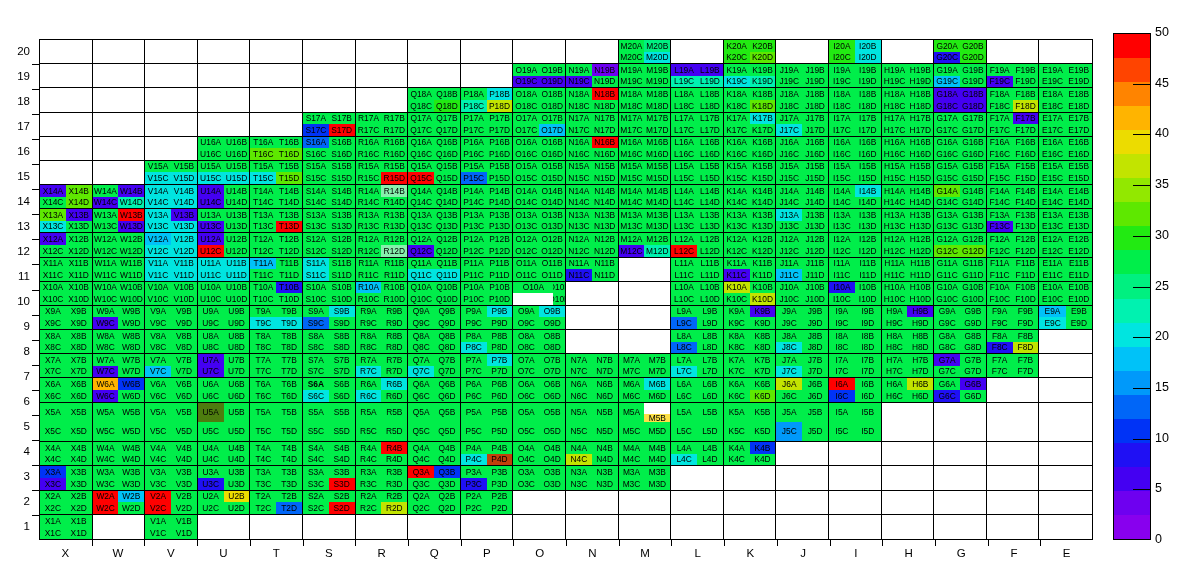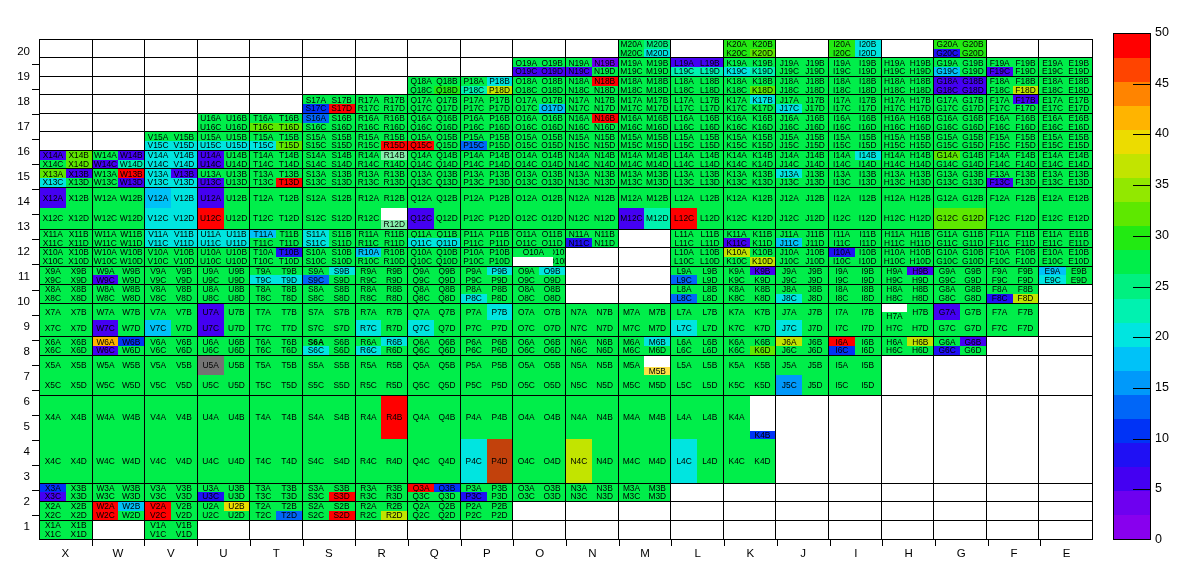--- a/index.html
+++ b/index.html
@@ -1077,21 +1077,21 @@
         <div class="bigcell">
           <div class="sub" style="background: rgb(0, 238, 74);">S12A</div>
           <div class="sub" style="background: rgb(0, 238, 74);">S12B</div>
           <div class="sub" style="background: rgb(0, 238, 74);">S12C</div>
           <div class="sub" style="background: rgb(0, 238, 74);">S12D</div>
         </div>
         <div class="bigcell">
           <div class="sub" style="background: rgb(0, 238, 74);">R12A</div>
           <div class="sub" style="background: rgb(0, 238, 74);">R12B</div>
           <div class="sub" style="background: rgb(0, 238, 74);">R12C</div>
-          <div class="sub" style="background: #86efac; margin-top: 12px;">R12D</div>
+          <div class="sub" style="background: #86efac;">R12D</div>
         </div>
         <div class="bigcell">
           <div class="sub" style="background: rgb(0, 238, 74);">Q12A</div>
           <div class="sub" style="background: rgb(0, 238, 74);">Q12B</div>
           <div class="sub" style="background: rgb(68, 0, 242);">Q12C</div>
           <div class="sub" style="background: rgb(0, 238, 74);">Q12D</div>
         </div>
         <div class="bigcell">
           <div class="sub" style="background: rgb(0, 238, 74);">P12A</div>
           <div class="sub" style="background: rgb(0, 238, 74);">P12B</div>
@@ -1734,21 +1734,21 @@
           <div class="sub" style="background: rgb(0, 229, 224);">J7C</div>
           <div class="sub" style="background: rgb(0, 238, 74);">J7D</div>
         </div>
         <div class="bigcell">
           <div class="sub" style="background: rgb(0, 238, 74);">I7A</div>
           <div class="sub" style="background: rgb(0, 238, 74);">I7B</div>
           <div class="sub" style="background: rgb(0, 238, 74);">I7C</div>
           <div class="sub" style="background: rgb(0, 238, 74);">I7D</div>
         </div>
         <div class="bigcell">
-          <div class="sub" style="background: rgb(0, 238, 74); margin-top: 8px;">H7A</div>
+          <div class="sub" style="background: rgb(0, 238, 74);">H7A</div>
           <div class="sub" style="background: rgb(0, 238, 74);">H7B</div>
           <div class="sub" style="background: rgb(0, 238, 74);">H7C</div>
           <div class="sub" style="background: rgb(0, 238, 74);">H7D</div>
         </div>
         <div class="bigcell">
           <div class="sub" style="background: rgb(68, 0, 242);">G7A</div>
           <div class="sub" style="background: rgb(0, 238, 74);">G7B</div>
           <div class="sub" style="background: rgb(0, 238, 74);">G7C</div>
           <div class="sub" style="background: rgb(0, 238, 74);">G7D</div>
         </div>
@@ -1896,21 +1896,21 @@
           <div class="sub" style="background: rgb(0, 238, 74);">W5C</div>
           <div class="sub" style="background: rgb(0, 238, 74);">W5D</div>
         </div>
         <div class="bigcell">
           <div class="sub" style="background: rgb(0, 238, 74);">V5A</div>
           <div class="sub" style="background: rgb(0, 238, 74);">V5B</div>
           <div class="sub" style="background: rgb(0, 238, 74);">V5C</div>
           <div class="sub" style="background: rgb(0, 238, 74);">V5D</div>
         </div>
         <div class="bigcell">
-          <div class="sub" style="background: #737373;">U5A</div>
+          <div class="sub" style="background: #4d7c0f;">U5A</div>
           <div class="sub" style="background: rgb(0, 238, 74);">U5B</div>
           <div class="sub" style="background: rgb(0, 238, 74);">U5C</div>
           <div class="sub" style="background: rgb(0, 238, 74);">U5D</div>
         </div>
         <div class="bigcell">
           <div class="sub" style="background: rgb(0, 238, 74);">T5A</div>
           <div class="sub" style="background: rgb(0, 238, 74);">T5B</div>
           <div class="sub" style="background: rgb(0, 238, 74);">T5C</div>
           <div class="sub" style="background: rgb(0, 238, 74);">T5D</div>
         </div>
@@ -2077,21 +2077,21 @@
           <div class="sub" style="background: rgb(0, 238, 74);">M4D</div>
         </div>
         <div class="bigcell">
           <div class="sub" style="background: rgb(0, 238, 74);">L4A</div>
           <div class="sub" style="background: rgb(0, 238, 74);">L4B</div>
           <div class="sub" style="background: rgb(0, 229, 224);">L4C</div>
           <div class="sub" style="background: rgb(0, 238, 74);">L4D</div>
         </div>
         <div class="bigcell">
           <div class="sub" style="background: rgb(0, 238, 74);">K4A</div>
-          <div class="sub" style="background: rgb(0, 51, 246); margin-top: 35px;">K4B</div>
+          <div class="sub" style="background: rgb(0, 51, 246);">K4B</div>
           <div class="sub" style="background: rgb(0, 238, 74);">K4C</div>
           <div class="sub" style="background: rgb(0, 238, 74);">K4D</div>
         </div>
         <div class="bigcell">
           <div class="sub empty"></div>
           <div class="sub empty"></div>
           <div class="sub empty"></div>
           <div class="sub empty"></div>
         </div>
         <div class="bigcell">

